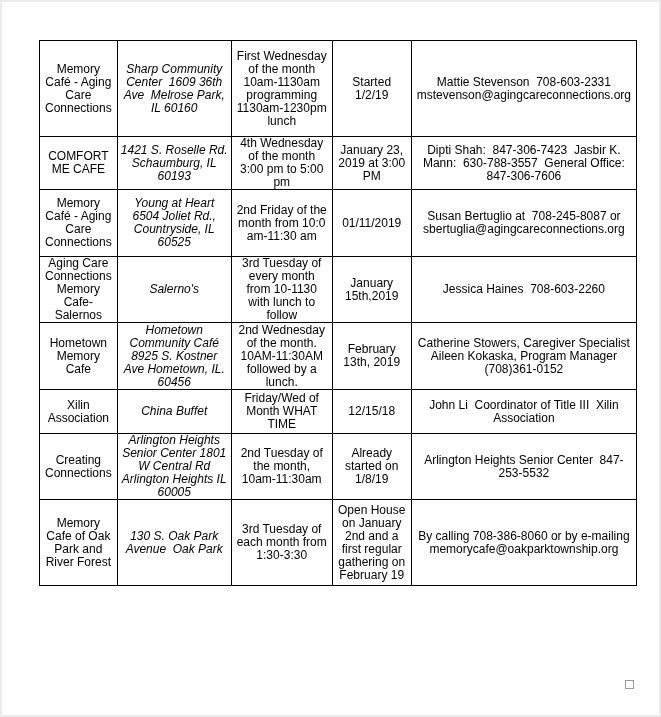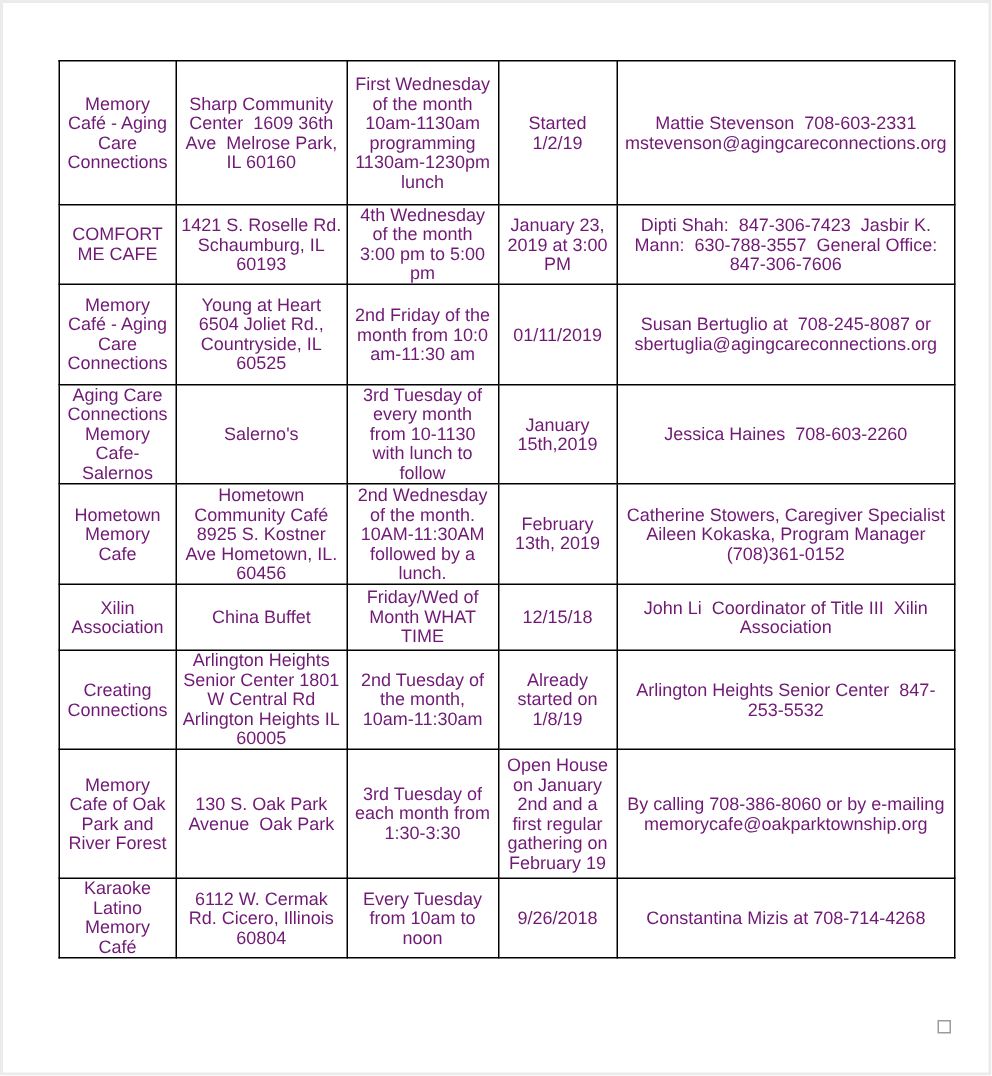--- a/index.html
+++ b/index.html
@@ -13,30 +13,30 @@
   }
   table.cafe{
     position:absolute;left:37px;top:38px;
     border-collapse:collapse;
     table-layout:fixed;
   }
   table.cafe td{
     border:1.5px solid #000000;
     font-size:12px;
     line-height:13px;
-    color:#701a75;
+    color:#000000;
     text-align:center;
     vertical-align:middle;
     white-space:pre-wrap;
     overflow-wrap:break-word;
     word-wrap:break-word;
     overflow:hidden;
   }
   td.px0{padding:0 5px;}
-  td.px1{padding:0 3px;}
+  td.px1{padding:0 3px;font-style:italic;}
   td.px2{padding:0 4px;}
   td.px3{padding:0 3px;}
   td.px4{padding:0 5px;}
   .resize-handle{
     position:absolute;
     left:623px;top:678px;
     width:7px;height:7px;
     background:#ffffff;
     border:1px solid #9b9b9b;
   }
@@ -103,23 +103,16 @@
           <td class="px3">Already started on 1/8/19</td>
           <td class="px4">Arlington Heights Senior Center  847-253-5532</td>
         </tr>
         <tr style="height: 86px;">
           <td class="px0">Memory Cafe of Oak Park and River Forest</td>
           <td class="px1">130 S. Oak Park Avenue  Oak Park</td>
           <td class="px2">3rd Tuesday of each month from 1:30-3:30</td>
           <td class="px3">Open House on January 2nd and a first regular gathering on February 19</td>
           <td class="px4">By calling 708-386-8060 or by e-mailing memorycafe@oakparktownship.org</td>
         </tr>
-        <tr style="height: 50px;">
-          <td class="px0">Karaoke Latino Memory Café</td>
-          <td class="px1">6112 W. Cermak Rd. Cicero, Illinois 60804</td>
-          <td class="px2">Every Tuesday from 10am to noon</td>
-          <td class="px3">9/26/2018</td>
-          <td class="px4">Constantina Mizis at 708-714-4268</td>
-        </tr>
       </tbody>
   </table>
   <div class="resize-handle"></div>
 </div>
 
 </body></html>

